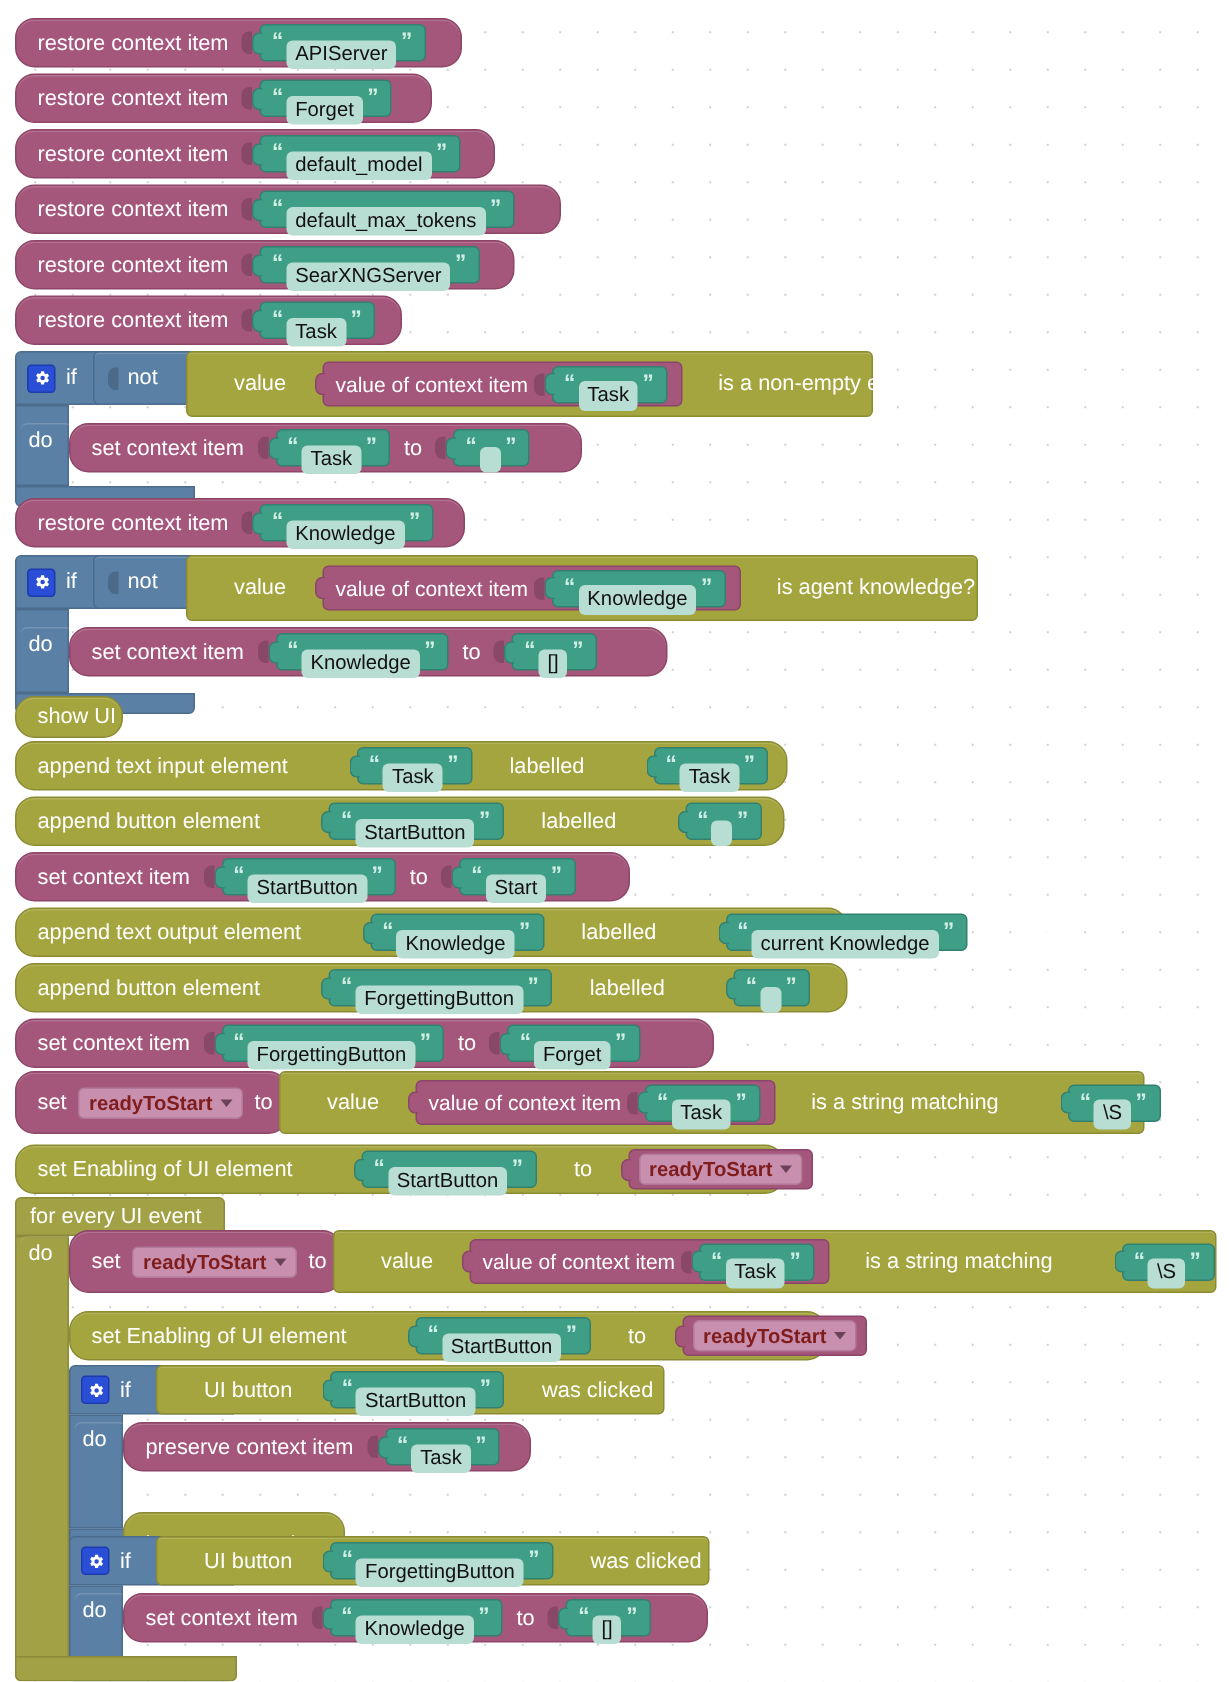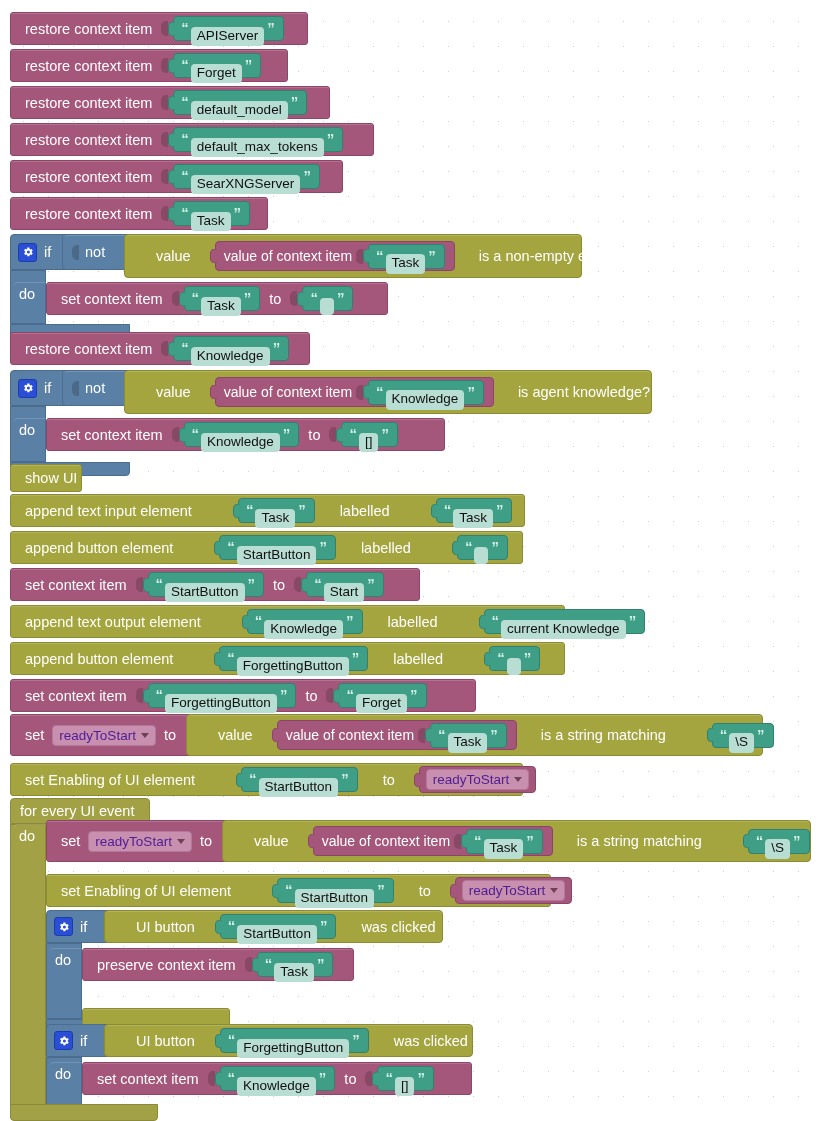--- a/index.html
+++ b/index.html
@@ -25,21 +25,21 @@
     display: flex;
     align-items: center;
     color: #ffffff;
     font-size: 14.5px;
     white-space: nowrap;
     border-radius: 4px;
     padding: 0 9px;
     height: 32px;
     box-shadow: inset 0 1px 0 rgba(255,255,255,.16);
   }
-  .stmt { border-radius: 3px; }
+  .stmt { border-radius: 13px; }
 
   
   .c-rose   { background: #a5577b; border: 1px solid #8e4568; }
   .c-olive  { background: #a5a53f; border: 1px solid #8b8b33; gap: 16px; }
   .c-olive2 { background: #a3a145; border: 1px solid #8b8a3a; }
   .c-blue   { background: #5b80a5; border: 1px solid #4b6c8d; }
 
   .lbl { padding: 0 5px; }
 
   
@@ -124,25 +124,26 @@
     border-radius: 5px 0 0 5px;
   }
 
   
   .ddl {
     display: inline-flex;
     align-items: center;
     gap: 5px;
     background: #c98fae;
     border: 1px solid #b2789a;
-    color: #4c1d95;
+    color: #7f1d1d;
     border-radius: 4px;
     padding: 2px 6px;
     font-size: 13.5px;
     margin: 0 3px;
+    font-weight: bold;
   }
   .ddl .tri {
     width: 0; height: 0;
     border-left: 4.5px solid transparent;
     border-right: 4.5px solid transparent;
     border-top: 5px solid #6b4256;
   }
   .ddl-holder {
     display: inline-flex;
     align-items: center;

